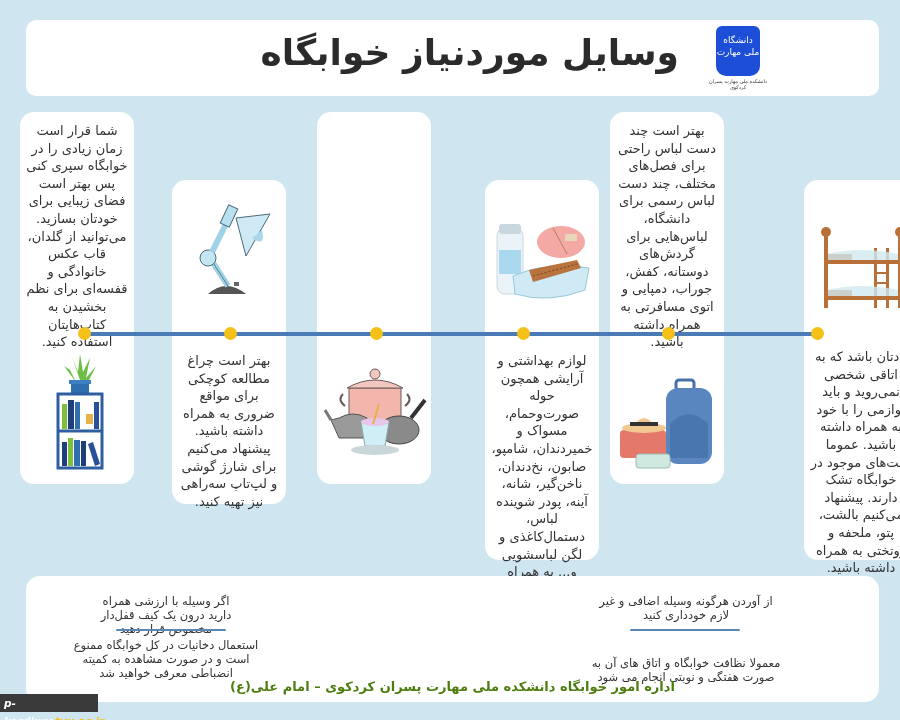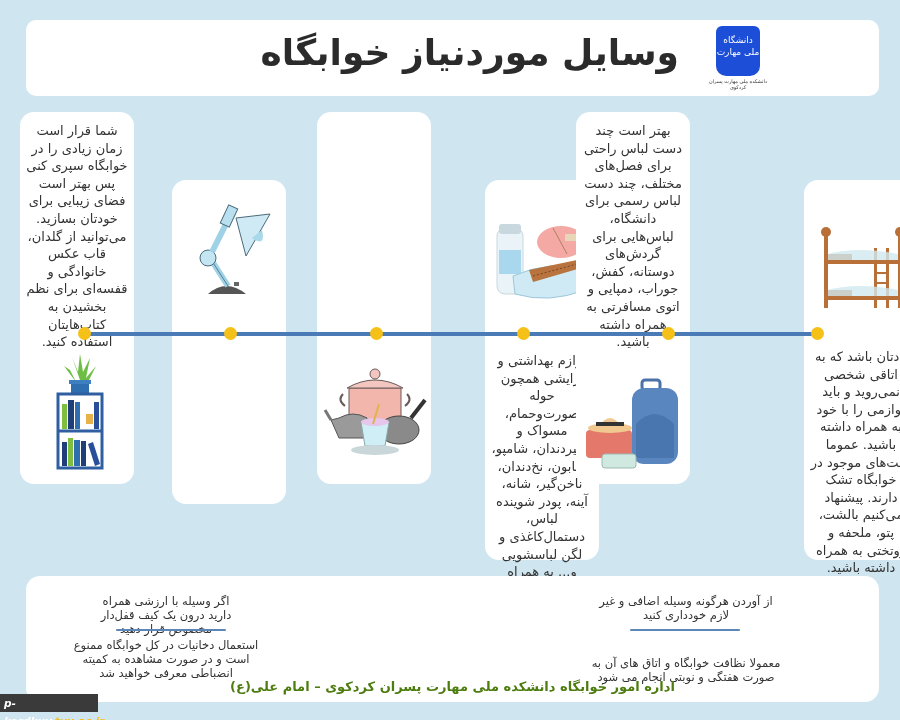--- a/index.html
+++ b/index.html
@@ -118,20 +118,21 @@
     <path d="M22 108 Q40 92 60 108 Z" fill="#555"></path>
     <rect x="48" y="96" width="5" height="4" fill="#666"></rect>
     <line x1="24" y1="72" x2="42" y2="100" stroke="#9fd2e6" stroke-width="6"></line>
     <line x1="24" y1="72" x2="42" y2="100" stroke="#4a6a7a" stroke-width="0.8"></line>
     <circle cx="22" cy="72" r="8" fill="#c4e6f2" stroke="#4a6a7a" stroke-width="1"></circle>
     <line x1="26" y1="66" x2="44" y2="30" stroke="#9fd2e6" stroke-width="6"></line>
     <rect x="38" y="20" width="10" height="20" transform="rotate(25 43 30)" fill="#b8e0ef" stroke="#4a6a7a" stroke-width="1"></rect>
     <path d="M50 32 L84 28 L60 70 Z" fill="#cfeaf5" stroke="#4a6a7a" stroke-width="1"></path>
     <path d="M66 52 Q80 62 76 44" fill="#a8d8ea"></path>
   </svg>
+  <div class="card-text" style="top:172px;">بهتر است چراغ مطالعه کوچکی برای مواقع ضروری به همراه داشته باشید. پیشنهاد می‌کنیم برای شارژ گوشی و لپ‌تاپ سه‌راهی نیز تهیه کنید.</div>
 </div>
 
 <div class="card" style="left:317px; top:112px; height:372px;">
   <svg class="ill" style="left:6px; top:248px;" width="104" height="100" viewBox="0 0 104 100">
     <rect x="26" y="28" width="52" height="34" fill="#f3b6ad" stroke="#6a5a5a" stroke-width="1"></rect>
     <path d="M24 28 Q52 12 80 28 Z" fill="#f3c7c0" stroke="#6a5a5a" stroke-width="1"></path>
     <circle cx="52" cy="14" r="5" fill="#f3c7c0" stroke="#6a5a5a" stroke-width="1"></circle>
     <path d="M20 34 Q14 40 22 46" fill="none" stroke="#6a5a5a" stroke-width="2"></path>
     <path d="M84 34 Q90 40 82 46" fill="none" stroke="#6a5a5a" stroke-width="2"></path>
     <path d="M8 60 L16 78 L44 78 L44 58 Q30 50 16 58 Z" fill="#9a9a9a" stroke="#555" stroke-width="1"></path>
@@ -153,21 +154,21 @@
     <ellipse cx="72" cy="22" rx="24" ry="16" fill="#f4a9a4"></ellipse>
     <line x1="64" y1="8" x2="78" y2="34" stroke="#b08060" stroke-width="1"></line>
     <rect x="76" y="14" width="12" height="7" fill="#e8d6b8"></rect>
     <path d="M24 56 Q60 40 100 48 L96 70 Q60 84 26 74 Z" fill="#cfeaf5" stroke="#9cc8da" stroke-width="1"></path>
     <path d="M40 50 L88 40 L92 48 L44 62 Z" fill="#b8733e"></path>
     <path d="M44 56 L88 44" stroke="#7a4520" stroke-width="1" stroke-dasharray="2 2"></path>
   </svg>
   <div class="card-text" style="top:172px;">لوازم بهداشتی و آرایشی همچون حوله صورت‌وحمام، مسواک و خمیردندان، شامپو، صابون، نخ‌دندان، ناخن‌گیر، شانه، آینه، پودر شوینده لباس، دستمال‌کاغذی و لگن لباسشویی و... به همراه داشته باشید.</div>
 </div>
 
-<div class="card" style="left:576px; top:112px; height:372px;">
+<div class="card" style="left:610px; top:112px; height:372px;">
   <div class="card-text" style="top:10px;">بهتر است چند دست لباس راحتی برای فصل‌های مختلف، چند دست لباس رسمی برای دانشگاه، لباس‌هایی برای گردش‌های دوستانه، کفش، جوراب، دمپایی و اتوی مسافرتی به همراه داشته باشید.</div>
   <svg class="ill" style="left:8px; top:262px;" width="100" height="100" viewBox="0 0 100 100">
     <rect x="58" y="6" width="18" height="10" rx="3" fill="none" stroke="#4a72a8" stroke-width="3"></rect>
     <rect x="48" y="14" width="46" height="76" rx="12" fill="#5a86c0"></rect>
     <path d="M52 50 Q70 30 90 50 L90 84 L52 84 Z" fill="#4a76b0"></path>
     <rect x="2" y="56" width="46" height="28" rx="4" fill="#e4786a"></rect>
     <ellipse cx="26" cy="54" rx="22" ry="5" fill="#f0c890"></ellipse>
     <path d="M14 54 Q26 34 38 54 Z" fill="#f0c890"></path>
     <rect x="12" y="48" width="28" height="4" fill="#333"></rect>
     <rect x="18" y="80" width="34" height="14" rx="3" fill="#cfe8e0" stroke="#9cbab2" stroke-width="1"></rect>

